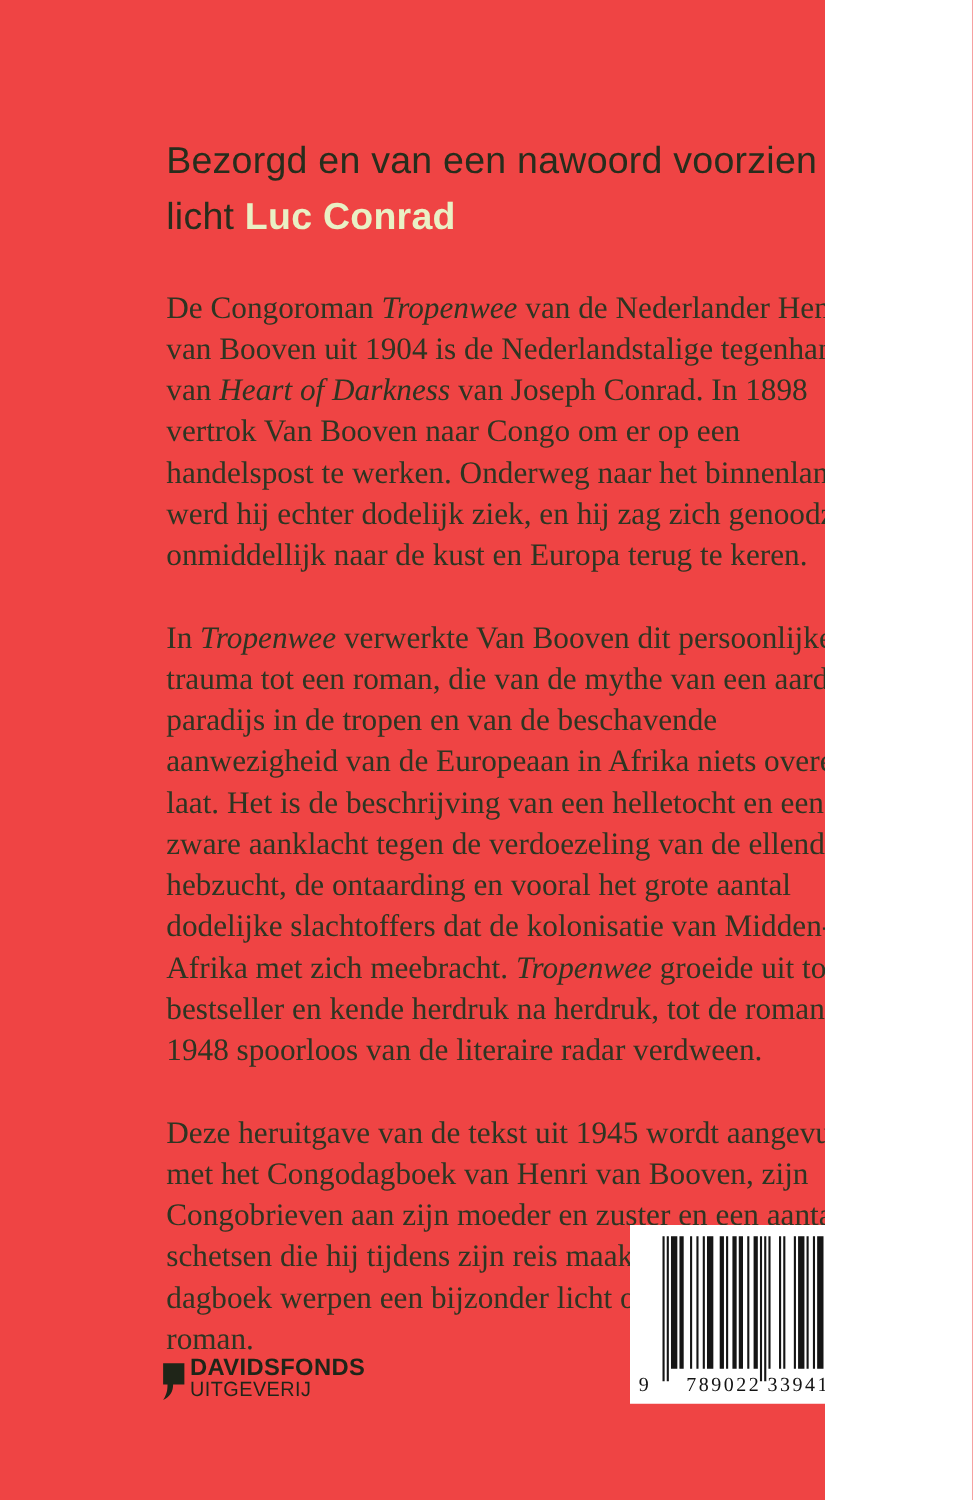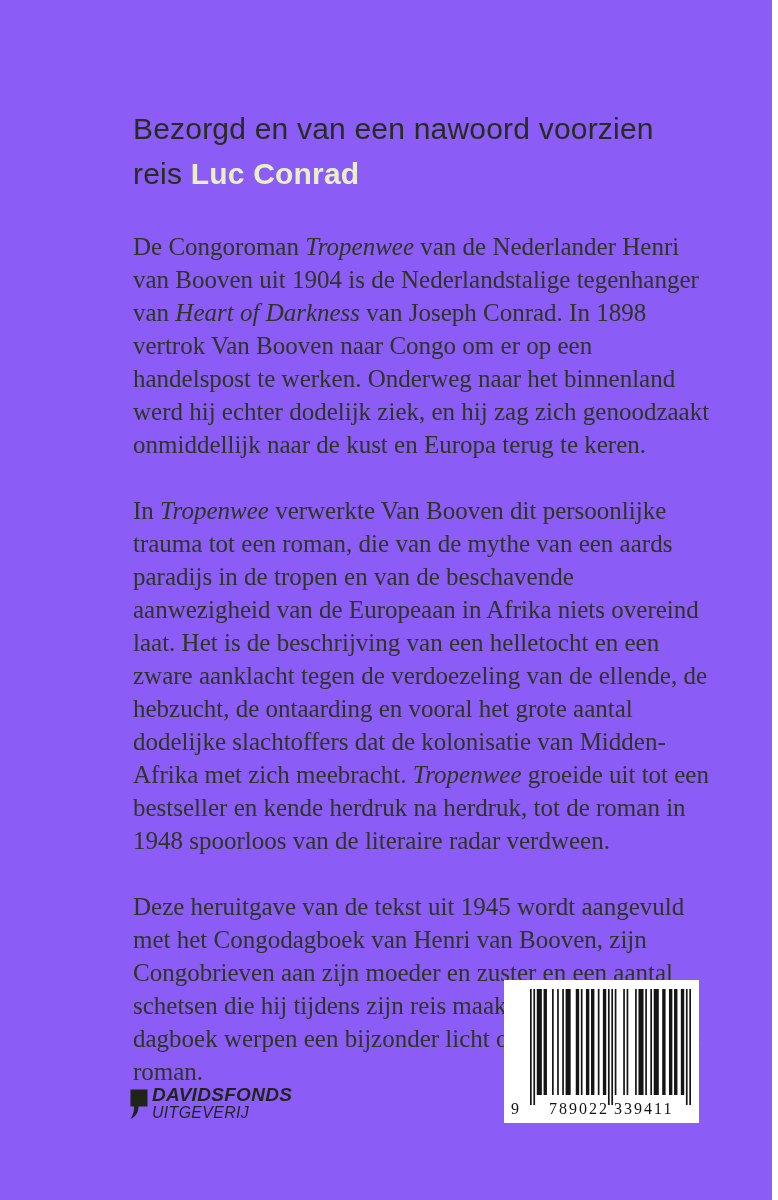--- a/index.html
+++ b/index.html
@@ -1,20 +1,20 @@
 <!DOCTYPE html>
 <html><head>
 <meta charset="utf-8">
 <style>
   html, body { margin: 0; padding: 0; }
   .cover {
     position: relative;
-    width: 772px;
+    width: 660px;
     height: 1200px;
-    background: #8b5cf6;
+    background: #ef4444;
     overflow: hidden;
     font-family: "Liberation Serif", serif;
   }
   .content {
     position: absolute;
     left: 133px;
     top: 106px;
     width: 580px;
   }
   .header {
@@ -37,23 +37,22 @@
   }
   .bodytext p {
     margin: 0 0 33px 0;
   }
   .bodytext em { font-style: italic; }
   .publisher {
     position: absolute;
     left: 130px;
     top: 1086px;
     display: flex;
-    align-items: center;
+    align-items: flex-end;
     color: #1f2518;
-    font-style: italic;
   }
   .logo-mark { display: block; margin-top: 2px; }
   .publisher-text {
     margin-left: 3px;
     font-family: "Liberation Sans", sans-serif;
   }
   .publisher-name {
     font-size: 19px;
     font-weight: 700;
     line-height: 18px;
@@ -91,21 +90,21 @@
 </style>
 </head>
 <body>
 
 <div class="cover">
 
   <div class="content">
 
     <div class="header">
       <div>Bezorgd en van een nawoord voorzien</div>
-      <div><span>reis </span><span class="editor-name">Luc Conrad</span></div>
+      <div><span>licht </span><span class="editor-name">Luc Conrad</span></div>
     </div>
 
     <div class="bodytext">
         <p><span>De Congoroman </span><em>Tropenwee</em><span> van de Nederlander Henri van Booven uit 1904 is de Nederlandstalige tegenhanger van </span><em>Heart of Darkness</em><span> van Joseph Conrad. In 1898 vertrok Van Booven naar Congo om er op een handelspost te werken. Onderweg naar het binnenland werd hij echter dodelijk ziek, en hij zag zich genoodzaakt onmiddellijk naar de kust en Europa terug te keren.</span></p>
         <p><span>In </span><em>Tropenwee</em><span> verwerkte Van Booven dit persoonlijke trauma tot een roman, die van de mythe van een aards paradijs in de tropen en van de beschavende aanwezigheid van de Europeaan in Afrika niets overeind laat. Het is de beschrijving van een helletocht en een zware aanklacht tegen de verdoezeling van de ellende, de hebzucht, de ontaarding en vooral het grote aantal dodelijke slachtoffers dat de kolonisatie van Midden-Afrika met zich meebracht. </span><em>Tropenwee</em><span> groeide uit tot een bestseller en kende herdruk na herdruk, tot de roman in 1948 spoorloos van de literaire radar verdween.</span></p>
         <p><span>Deze heruitgave van de tekst uit 1945 wordt aangevuld met het Congodagboek van Henri van Booven, zijn Congobrieven aan zijn moeder en zuster en een aantal schetsen die hij tijdens zijn reis maakte. Brieven en dagboek werpen een bijzonder licht op deze intrigerende roman.</span></p>
       </div>
 
   </div>
 

